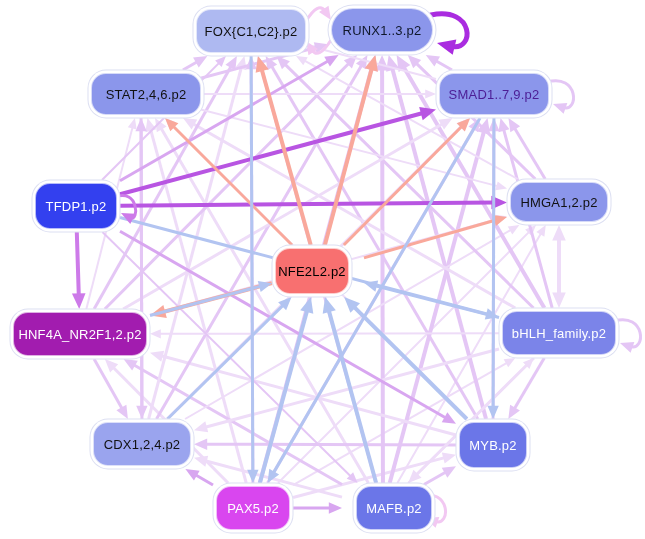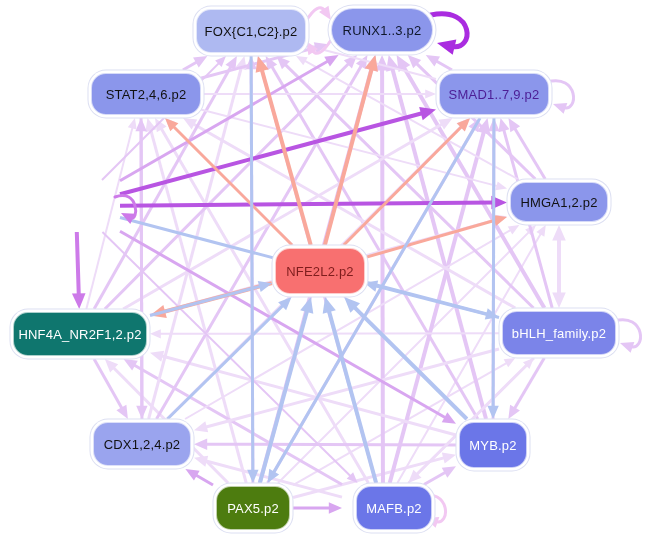--- a/index.html
+++ b/index.html
@@ -208,37 +208,40 @@
     </div>
     <div class="node" style="left: 331px; top: 8px; width: 102px; height: 44px; background: rgb(139, 150, 235); color: #0f172a; border-radius: 22px;">
       <span>RUNX1..3.p2</span>
     </div>
     <div class="node" style="left: 91px; top: 73px; width: 110px; height: 42px; background: rgb(139, 150, 235); color: rgb(17, 17, 17);">
       <span>STAT2,4,6.p2</span>
     </div>
     <div class="node" style="left: 439px; top: 73px; width: 110px; height: 42px; background: rgb(139, 150, 235); color: #4c1d95;">
       <span>SMAD1..7,9.p2</span>
     </div>
+    <div class="node" style="left: 35px; top: 183px; width: 82px; height: 46px; background: rgb(51, 64, 239); color: rgb(255, 255, 255);">
+      <span>TFDP1.p2</span>
+    </div>
     <div class="node" style="left: 510px; top: 182px; width: 98px; height: 40px; background: rgb(139, 150, 235); color: rgb(17, 17, 17); border-radius: 16px;">
       <span>HMGA1,2.p2</span>
     </div>
-    <div class="node" style="left: 275px; top: 248px; width: 90px; height: 46px; background: rgb(248, 112, 112); color: #7f1d1d;">
+    <div class="node" style="left: 275px; top: 248px; width: 74px; height: 46px; background: rgb(248, 112, 112); color: #000000;">
       <span>NFE2L2.p2</span>
     </div>
-    <div class="node" style="left: 13px; top: 312px; width: 134px; height: 44px; background: #0f766e; color: rgb(255, 255, 255);">
+    <div class="node" style="left: 13px; top: 312px; width: 134px; height: 44px; background: #a21caf; color: rgb(255, 255, 255);">
       <span>HNF4A_NR2F1,2.p2</span>
     </div>
     <div class="node" style="left: 502px; top: 311px; width: 114px; height: 44px; background: rgb(123, 132, 233); color: rgb(255, 255, 255);">
       <span>bHLH_family.p2</span>
     </div>
     <div class="node" style="left: 93px; top: 422px; width: 98px; height: 44px; background: rgb(154, 164, 238); color: rgb(17, 17, 17);">
       <span>CDX1,2,4.p2</span>
     </div>
     <div class="node" style="left: 459px; top: 422px; width: 68px; height: 46px; background: rgb(107, 118, 232); color: rgb(255, 255, 255);">
       <span>MYB.p2</span>
     </div>
-    <div class="node" style="left: 216px; top: 486px; width: 74px; height: 44px; background: #4d7c0f; color: rgb(255, 255, 255);">
+    <div class="node" style="left: 216px; top: 486px; width: 74px; height: 44px; background: #d946ef; color: rgb(255, 255, 255);">
       <span>PAX5.p2</span>
     </div>
     <div class="node" style="left: 356px; top: 486px; width: 76px; height: 44px; background: rgb(107, 118, 232); color: rgb(255, 255, 255);">
       <span>MAFB.p2</span>
     </div>
   </div>
 
 </body></html>

